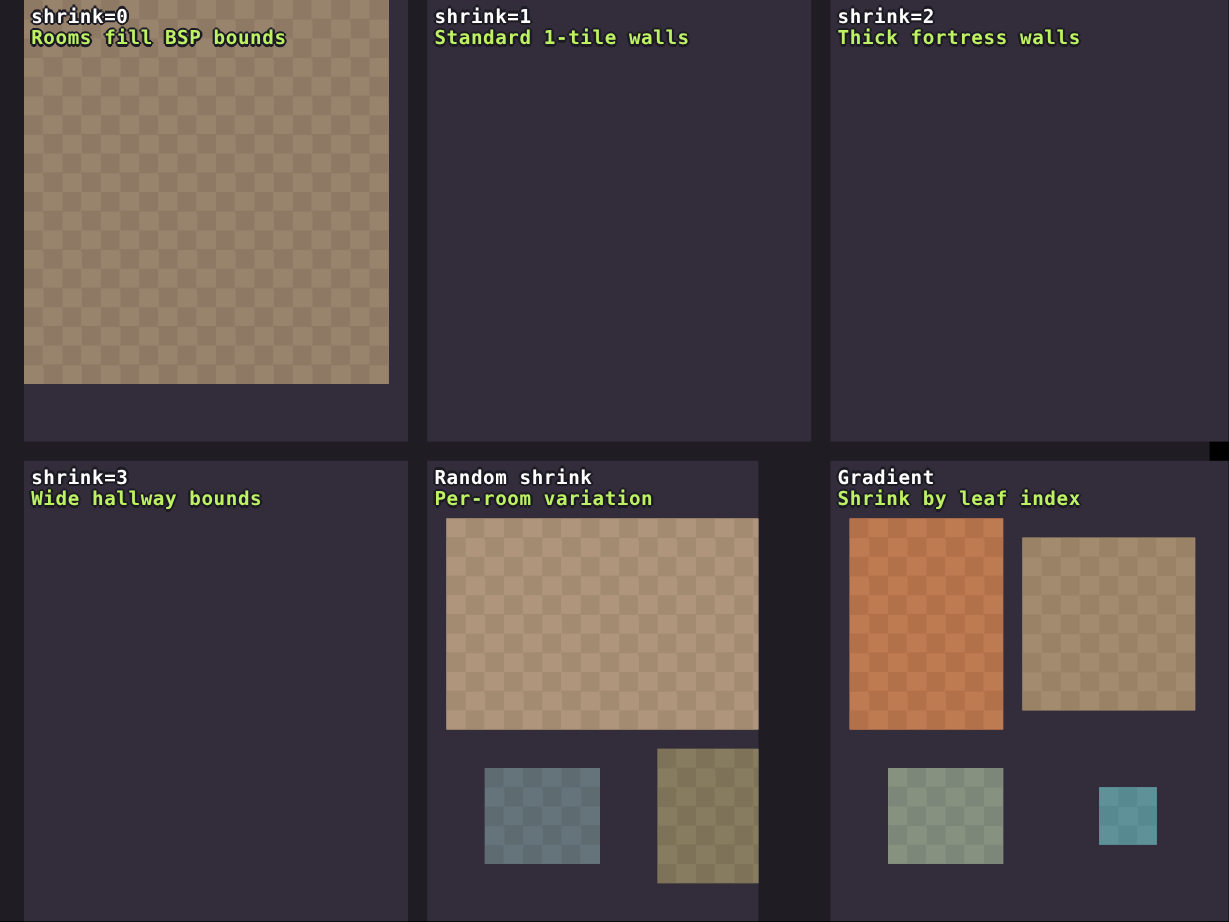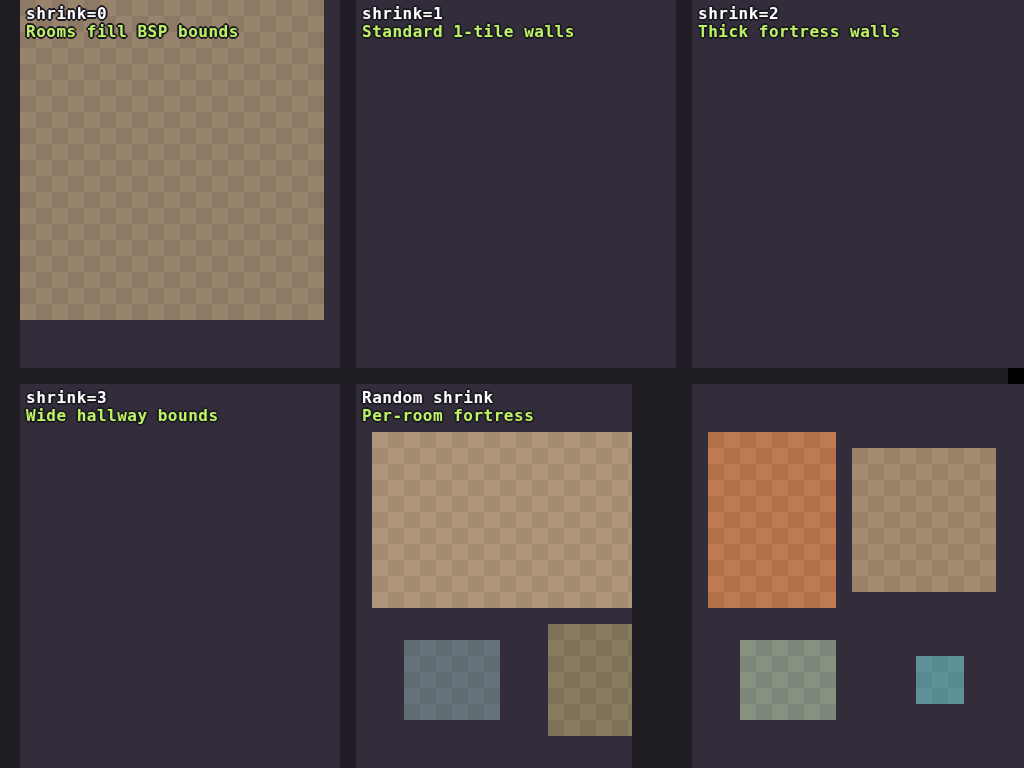--- a/index.html
+++ b/index.html
@@ -101,27 +101,29 @@
   </section>
 
   <section class="panel" style="left: 336px; top: 384px; width: 276px; height: 384px;">
     <div class="rooms">
         <div class="room phase-odd" style="left: 16px; top: 48px; width: 304px; height: 176px; --light: #ae957b; --dark: #a38b71;"></div>
         <div class="room" style="left: 48px; top: 256px; width: 96px; height: 80px; --light: #65747b; --dark: #5e6c72;"></div>
         <div class="room" style="left: 192px; top: 240px; width: 112px; height: 112px; --light: #877c60; --dark: #7e7358;"></div>
       </div>
     <header class="caption">
       <div class="title">Random shrink</div>
-      <div class="subtitle">Per-room fortress</div>
+      <div class="subtitle">Per-room variation</div>
     </header>
   </section>
 
   <section class="panel" style="left: 672px; top: 384px; width: 336px; height: 384px;">
     <div class="rooms">
         <div class="room" style="left: 16px; top: 48px; width: 128px; height: 176px; --light: #be7b52; --dark: #b37149;"></div>
         <div class="room" style="left: 160px; top: 64px; width: 144px; height: 144px; --light: #a28b6e; --dark: #998266;"></div>
         <div class="room phase-odd" style="left: 48px; top: 256px; width: 96px; height: 80px; --light: #869180; --dark: #7d8779;"></div>
         <div class="room phase-odd" style="left: 224px; top: 272px; width: 48px; height: 48px; --light: #5f9298; --dark: #578a90;"></div>
       </div>
     <header class="caption">
+      <div class="title">Gradient</div>
+      <div class="subtitle">Shrink by leaf index</div>
     </header>
   </section>
 </div>
 
 </body></html>

